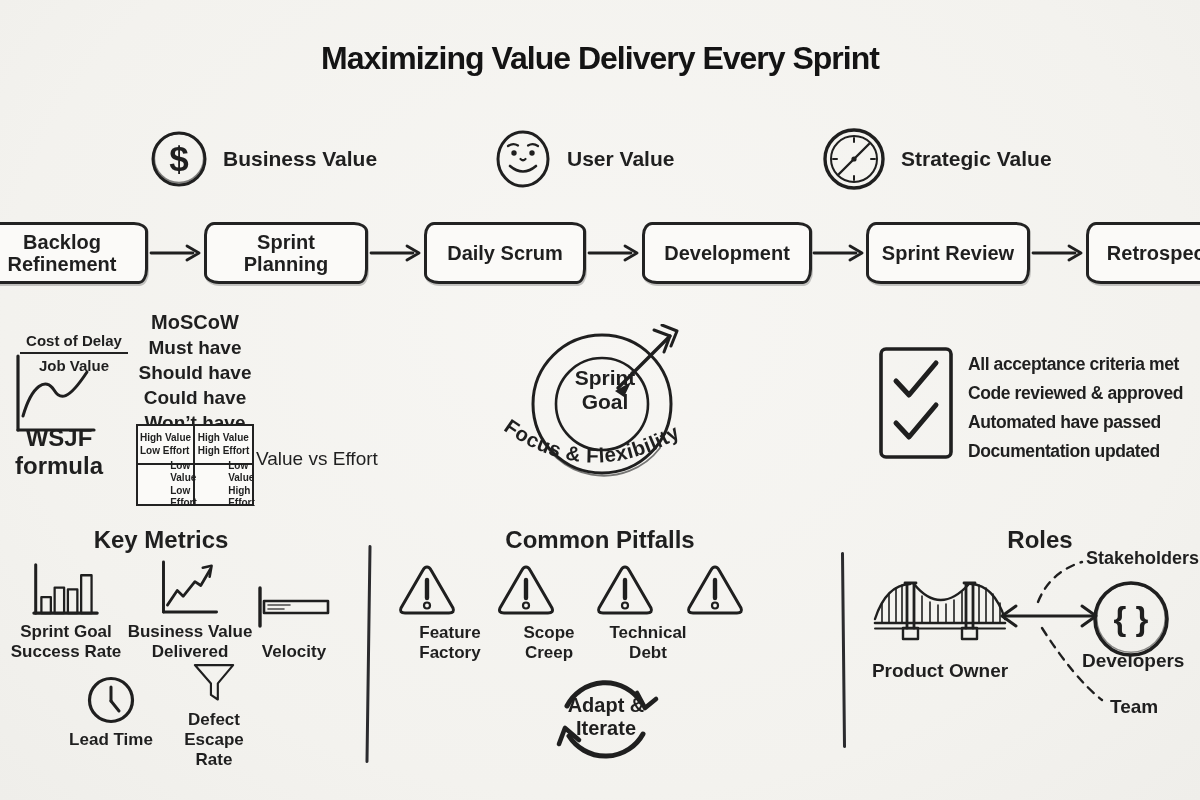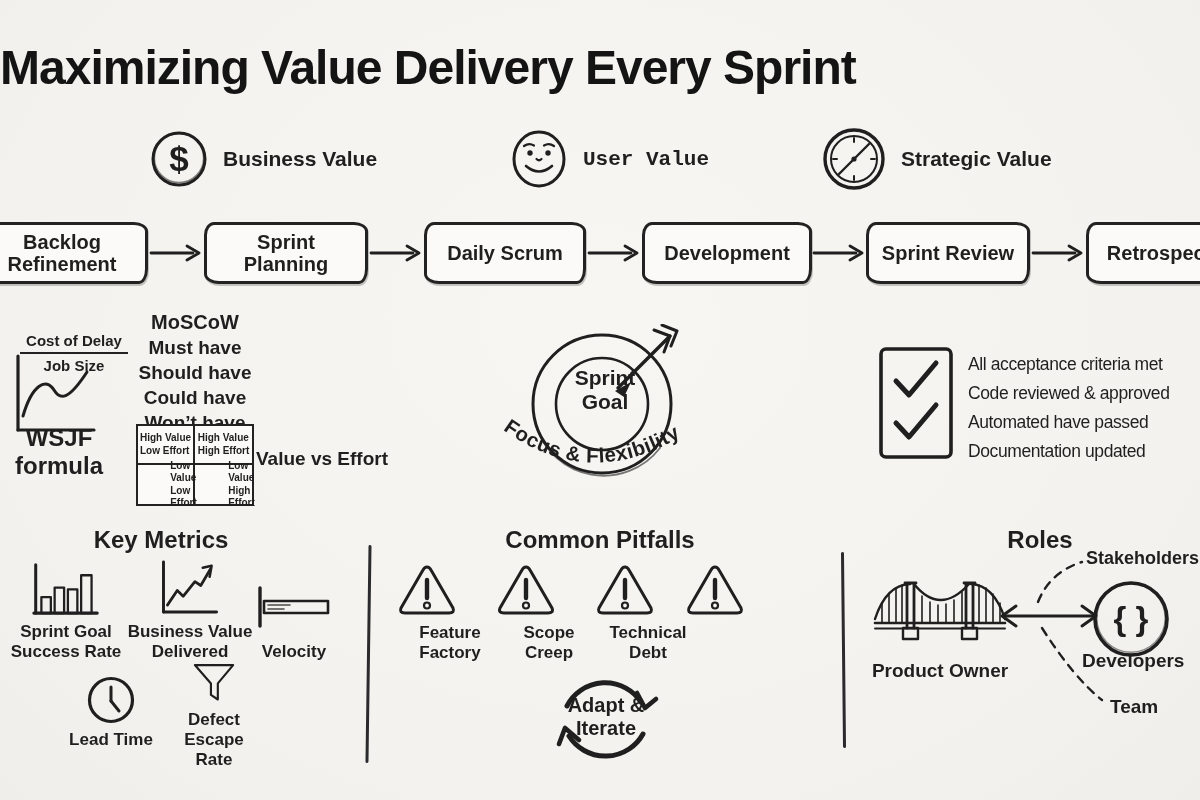--- a/index.html
+++ b/index.html
@@ -6,21 +6,21 @@
   .stage{
     position:relative;width:1200px;height:800px;overflow:hidden;
     background:radial-gradient(ellipse at 50% 40%, #f7f6f3 0%, #f3f2ee 70%, #efeeea 100%);
     font-family:"Liberation Sans", sans-serif;color:#1f1f1f;
   }
   .abs{position:absolute;}
   .pre{white-space:pre-line;}
   .ctr{text-align:center;}
   .bold{font-weight:bold;}
   svg .st{fill:none;stroke:#1f1f1f;stroke-linecap:round;stroke-linejoin:round;}
-  .page-title{top:40px;left:0;width:100%;text-align:left;font-size:48px;font-weight:bold;letter-spacing:-1px;color:#141414;}
+  .page-title{top:40px;left:0;width:100%;text-align:center;font-size:32px;font-weight:bold;letter-spacing:-1px;color:#141414;}
   .value-item{top:127px;display:flex;align-items:center;gap:15px;height:64px;}
   .value-label{font-size:21px;font-weight:bold;}
   .flow{top:222px;left:-24px;width:1248px;display:flex;align-items:center;}
   .flow-box{
     flex:none;height:56px;background:#fbfaf8;border:3px solid #222;
     border-radius:10px 14px 9px 15px / 13px 9px 15px 10px;
     box-shadow:1px 2px 0 rgba(40,40,40,.25);
     display:flex;align-items:center;justify-content:center;
     font-weight:bold;font-size:20px;line-height:1.12;text-align:center;white-space:pre-line;
   }
@@ -29,23 +29,23 @@
   .fraction .num{border-bottom:2.5px solid #222;padding:0 3px 3px;}
   .fraction .den{padding-top:3px;}
   .wsjf-label{left:0;top:424px;width:118px;font-size:24px;line-height:1.15;}
   .moscow{left:133px;top:310px;width:124px;text-align:center;font-weight:bold;}
   .moscow-title{font-size:20px;line-height:25px;}
   .moscow-item{font-size:19px;line-height:25px;}
   .matrix{left:136px;top:424px;display:grid;grid-template-columns:57px 57px;grid-auto-rows:39px;border:2.5px solid #222;background:#fbfaf8;}
   .matrix-cell{display:flex;align-items:center;justify-content:center;font-size:10px;font-weight:bold;line-height:1.25;white-space:pre-line;border-right:2px solid #222;border-bottom:2px solid #222;}
   .matrix-cell:nth-child(2n){border-right:none;}
   .matrix-cell:nth-child(n+3){border-bottom:none;padding-left:36px;}
-  .ve-label{left:256px;top:448px;font-size:19px;font-weight:bold;}
+  .ve-label{left:256px;top:448px;font-size:19px;font-weight:normal;}
   .sprint-goal-text{left:553px;top:366px;width:104px;font-size:21px;font-weight:bold;line-height:1.15;}
-  .checklist{left:968px;top:350px;font-weight:normal;font-size:17.5px;letter-spacing:-0.4px;line-height:29px;}
+  .checklist{left:968px;top:350px;font-weight:bold;font-size:17.5px;letter-spacing:-0.4px;line-height:29px;}
   .divider{position:absolute;width:3px;background:#2b2b2e;border-radius:2px;}
   .sec-title{font-size:24px;font-weight:bold;text-align:center;}
   .metric{display:flex;flex-direction:column;align-items:center;justify-content:flex-end;}
   .metric-label{font-size:17px;font-weight:bold;line-height:1.18;text-align:center;white-space:pre-line;margin-top:5px;}
   .pitfall{display:flex;flex-direction:column;}
   .pitfall-label{font-size:17px;font-weight:bold;line-height:1.18;text-align:center;white-space:pre-line;margin-top:3px;}
   .cycle-text{left:553px;top:694px;width:106px;font-size:20px;font-weight:bold;line-height:1.15;}
   .role-label{font-size:19px;font-weight:bold;}
 </style>
 </head>
@@ -57,21 +57,21 @@
 
   <div class="abs value-item" style="left:150px;">
     <svg width="58" height="58" viewBox="0 0 58 58">
       <circle class="st" cx="29" cy="29" r="26" stroke-width="3"></circle>
       <circle class="st" cx="29" cy="28" r="24.6" stroke-width="1.5" opacity="0.55"></circle>
       <text x="29" y="41" text-anchor="middle" font-size="35" font-weight="bold" fill="#1f1f1f">$</text>
     </svg>
     <div class="value-label">Business Value</div>
   </div>
 
-  <div class="abs value-item" style="left:510px;font-family:Liberation Mono, monospace;">
+  <div class="abs value-item" style="left:494px;">
     <svg width="58" height="60" viewBox="0 0 58 60">
       <ellipse class="st" cx="29" cy="30" rx="25" ry="27" stroke-width="3"></ellipse>
       <circle cx="20" cy="24" r="2.7" fill="#1f1f1f"></circle>
       <circle cx="38" cy="24" r="2.7" fill="#1f1f1f"></circle>
       <path class="st" d="M14 17 Q19 13.5 24 16.5" stroke-width="2.2"></path>
       <path class="st" d="M34 16.5 Q39 13.5 44 17" stroke-width="2.2"></path>
       <path class="st" d="M26.5 30 Q29 32.5 31.5 30" stroke-width="2.2"></path>
       <path class="st" d="M16 37 Q29 48 42 37" stroke-width="2.6"></path>
     </svg>
     <div class="value-label">User Value</div>
@@ -124,21 +124,21 @@
         <svg width="54" height="22" viewBox="0 0 54 22">
           <path class="st" d="M2 11 H44" stroke-width="2.8"></path>
           <path class="st" d="M38 4 L50 11 L38 18" stroke-width="2.8"></path>
         </svg>
       </div>
     <div class="flow-box" style="width:168px;">Retrospective</div>
   </div>
 
   <div class="abs fraction">
     <div class="num">Cost of Delay</div>
-    <div class="den">Job Size</div>
+    <div class="den">Job Value</div>
   </div>
   <svg class="abs" style="left:10px;top:352px;" width="88" height="84" viewBox="0 0 88 84">
     <path class="st" d="M8 4 V78" stroke-width="3.2"></path>
     <path class="st" d="M8 78 H84" stroke-width="3.2"></path>
     <path class="st" d="M13 64 C 22 33, 36 25, 44 38 C 50 48, 58 49, 77 20" stroke-width="3"></path>
   </svg>
   <div class="abs ctr bold pre wsjf-label">WSJF
 formula</div>
 
   <div class="abs moscow">

